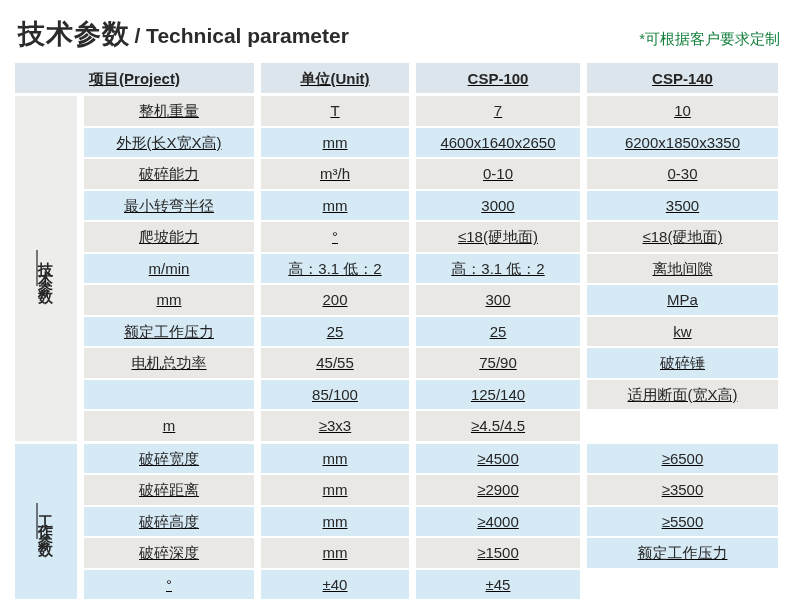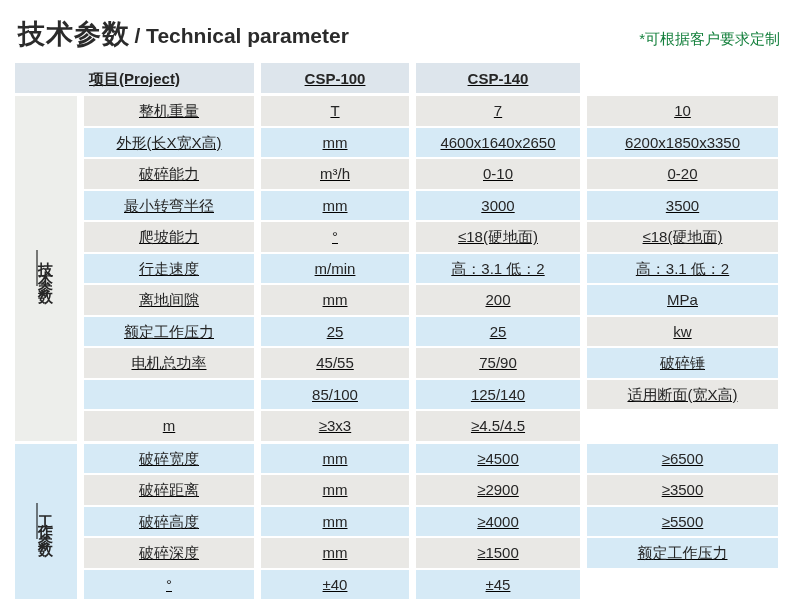--- a/index.html
+++ b/index.html
@@ -62,54 +62,55 @@
     <div class="title">
       <span class="t-zh">技术参数</span>
       <span class="t-en">/ Technical parameter</span>
     </div>
     <div class="note">*可根据客户要求定制</div>
   </div>
 
   <div class="spec-table">
     <div class="grid header-grid">
       <div class="cell hdr project-hdr">项目(Project)</div>
+      <div class="cell hdr">单位(Unit)</div>
       <div class="cell hdr">CSP-100</div>
       <div class="cell hdr">CSP-140</div>
     </div>
     <div class="grid section" id="section-0">
         <div class="cell group-cell g0" style="grid-row: 1 / span 11;">
           <span class="vtext">技术参数</span>
         </div>
         <div class="cell shade-gray name-cell">整机重量</div>
         <div class="cell shade-gray">T</div>
         <div class="cell shade-gray">7</div>
         <div class="cell shade-gray">10</div>
         <div class="cell shade-blue name-cell">外形(长X宽X高)</div>
         <div class="cell shade-blue">mm</div>
         <div class="cell shade-blue">4600x1640x2650</div>
         <div class="cell shade-blue">6200x1850x3350</div>
         <div class="cell shade-gray name-cell">破碎能力</div>
         <div class="cell shade-gray">m³/h</div>
         <div class="cell shade-gray">0-10</div>
-        <div class="cell shade-gray">0-20</div>
+        <div class="cell shade-gray">0-30</div>
         <div class="cell shade-blue name-cell">最小转弯半径</div>
         <div class="cell shade-blue">mm</div>
         <div class="cell shade-blue">3000</div>
         <div class="cell shade-blue">3500</div>
         <div class="cell shade-gray name-cell">爬坡能力</div>
         <div class="cell shade-gray">°</div>
         <div class="cell shade-gray">≤18(硬地面)</div>
         <div class="cell shade-gray">≤18(硬地面)</div>
-        <div class="cell shade-blue name-cell">行走速度</div>
         <div class="cell shade-blue">m/min</div>
         <div class="cell shade-blue">高：3.1  低：2</div>
         <div class="cell shade-blue">高：3.1  低：2</div>
         <div class="cell shade-gray name-cell">离地间隙</div>
         <div class="cell shade-gray">mm</div>
         <div class="cell shade-gray">200</div>
+        <div class="cell shade-gray">300</div>
         <div class="cell shade-blue">MPa</div>
         <div class="cell shade-blue name-cell">额定工作压力</div>
         <div class="cell shade-blue">25</div>
         <div class="cell shade-blue">25</div>
         <div class="cell shade-gray">kw</div>
         <div class="cell shade-gray name-cell">电机总功率</div>
         <div class="cell shade-gray">45/55</div>
         <div class="cell shade-gray">75/90</div>
         <div class="cell shade-blue name-cell">破碎锤</div>
         <div class="cell shade-blue"></div>

